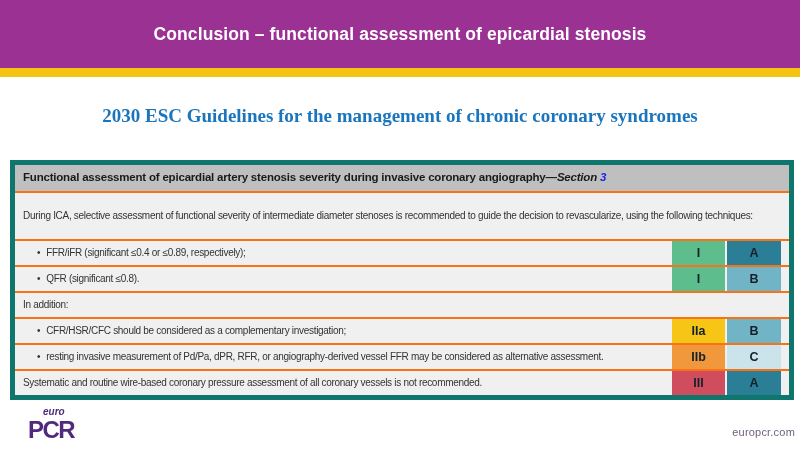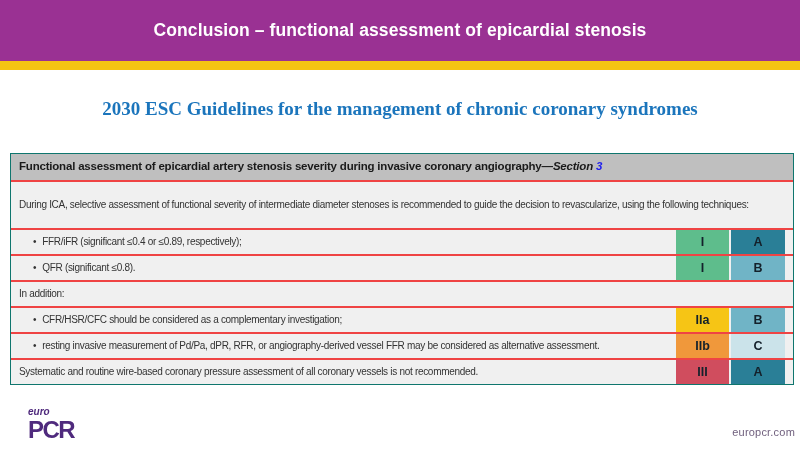--- a/index.html
+++ b/index.html
@@ -6,21 +6,21 @@
   html, body { width: 800px; height: 450px; }
   body {
     font-family: "Liberation Sans", sans-serif;
     background: #ffffff;
     position: relative;
     overflow: hidden;
   }
 
   
   .slide-header {
-    height: 61px;
+    height: 68px;
     background: #9a3193;
     display: flex;
     align-items: center;
     justify-content: center;
   }
   .slide-header h1 {
     color: #ffffff;
     font-size: 17.5px;
     font-weight: bold;
     letter-spacing: 0.1px;
@@ -33,22 +33,22 @@
     text-align: center;
     font-family: "Liberation Serif", serif;
     font-weight: bold;
     font-size: 19px;
     color: #1b75bc;
   }
 
   
   .gtable {
     margin: 33px 6px 0 10px;
-    border: 1px solid #0f766e;
-    background: #ef4444;
+    border: 5px solid #0f766e;
+    background: #f97316;
   }
   .gtable .trow {
     display: flex;
     align-items: stretch;
     background: #f0f0f0;
     margin-top: 2px;
     min-height: 24px;
   }
   .gtable .trow.thead {
     background: #bfbfbf;
@@ -97,21 +97,21 @@
     position: absolute;
     left: 28px;
     bottom: 8px;
     line-height: 1;
   }
   .logo .logo-top {
     display: block;
     font-size: 10px;
     font-weight: bold;
     font-style: italic;
-    margin-left: 0;
+    margin-left: 15px;
     margin-bottom: 1px;
   }
   .logo .logo-main {
     display: block;
     font-size: 24px;
     font-weight: bold;
     letter-spacing: -1.5px;
   }
   .website {
     position: absolute;

